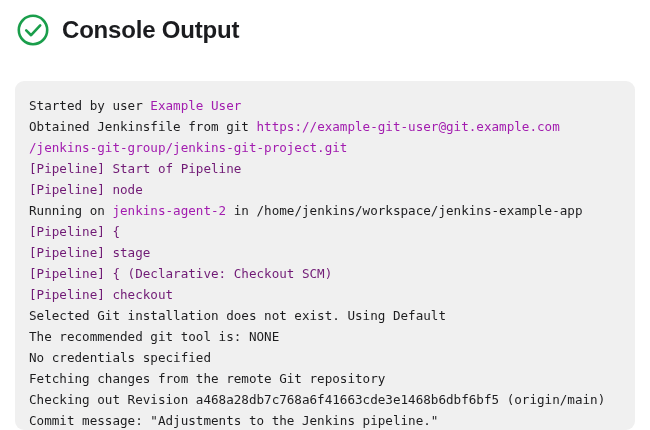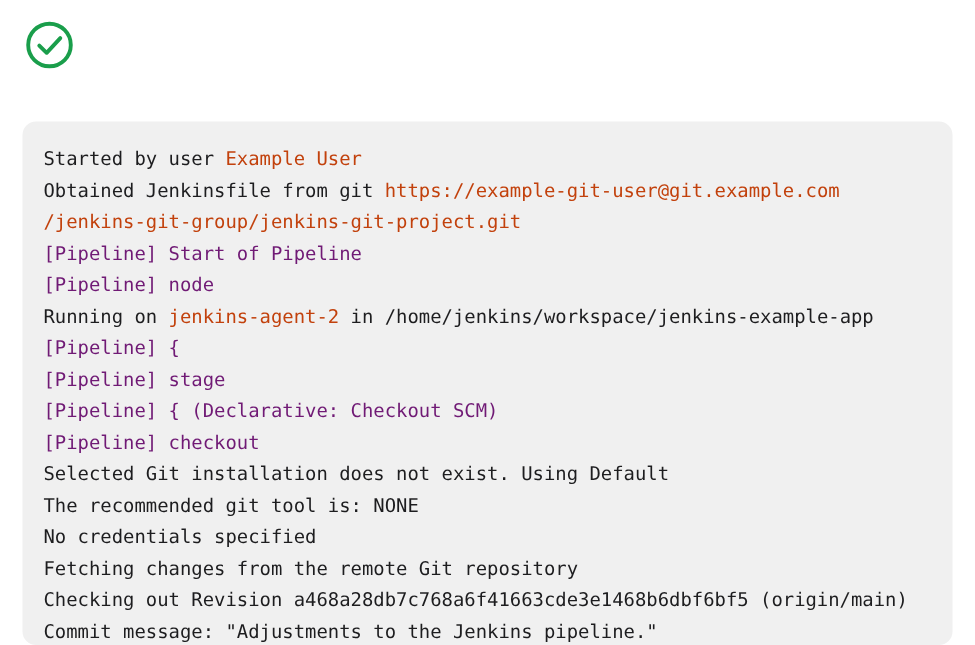--- a/index.html
+++ b/index.html
@@ -68,32 +68,33 @@
     letter-spacing: 0;
   }
   .log-line {
     white-space: pre;
     min-height: 21px;
   }
   .log-line.muted {
     color: #701a75;
   }
   .tok-link {
-    color: #c2410c;
+    color: #a21caf;
   }
 </style>
 </head>
 <body>
 
 <div class="page">
 
   <div class="header">
     <svg class="status-icon" viewBox="0 0 34 34">
       <circle cx="17" cy="17" r="14.2" fill="none" stroke="#1a9e4b" stroke-width="2.6"></circle>
       <path d="M10.2 17.4 L15.1 22.2 L24.2 12.4" fill="none" stroke="#1a9e4b" stroke-width="2.6" stroke-linecap="round" stroke-linejoin="round"></path>
     </svg>
+    <div class="page-title">Console Output</div>
   </div>
 
   <div class="console-panel">
     <pre class="console-log" id="console-log"><div class="log-line"><span>Started by user </span><span class="tok-link">Example User</span></div><div class="log-line"><span>Obtained Jenkinsfile from git </span><span class="tok-link">https://example-git-user@git.example.com</span></div><div class="log-line"><span class="tok-link">/jenkins-git-group/jenkins-git-project.git</span></div><div class="log-line muted"><span>[Pipeline] Start of Pipeline</span></div><div class="log-line muted"><span>[Pipeline] node</span></div><div class="log-line"><span>Running on </span><span class="tok-link">jenkins-agent-2</span><span> in /home/jenkins/workspace/jenkins-example-app</span></div><div class="log-line muted"><span>[Pipeline] {</span></div><div class="log-line muted"><span>[Pipeline] stage</span></div><div class="log-line muted"><span>[Pipeline] { (Declarative: Checkout SCM)</span></div><div class="log-line muted"><span>[Pipeline] checkout</span></div><div class="log-line"><span>Selected Git installation does not exist. Using Default</span></div><div class="log-line"><span>The recommended git tool is: NONE</span></div><div class="log-line"><span>No credentials specified</span></div><div class="log-line"><span>Fetching changes from the remote Git repository</span></div><div class="log-line"><span>Checking out Revision a468a28db7c768a6f41663cde3e1468b6dbf6bf5 (origin/main)</span></div><div class="log-line"><span>Commit message: "Adjustments to the Jenkins pipeline."</span></div></pre>
   </div>
 
 </div>
 
 </body></html>

